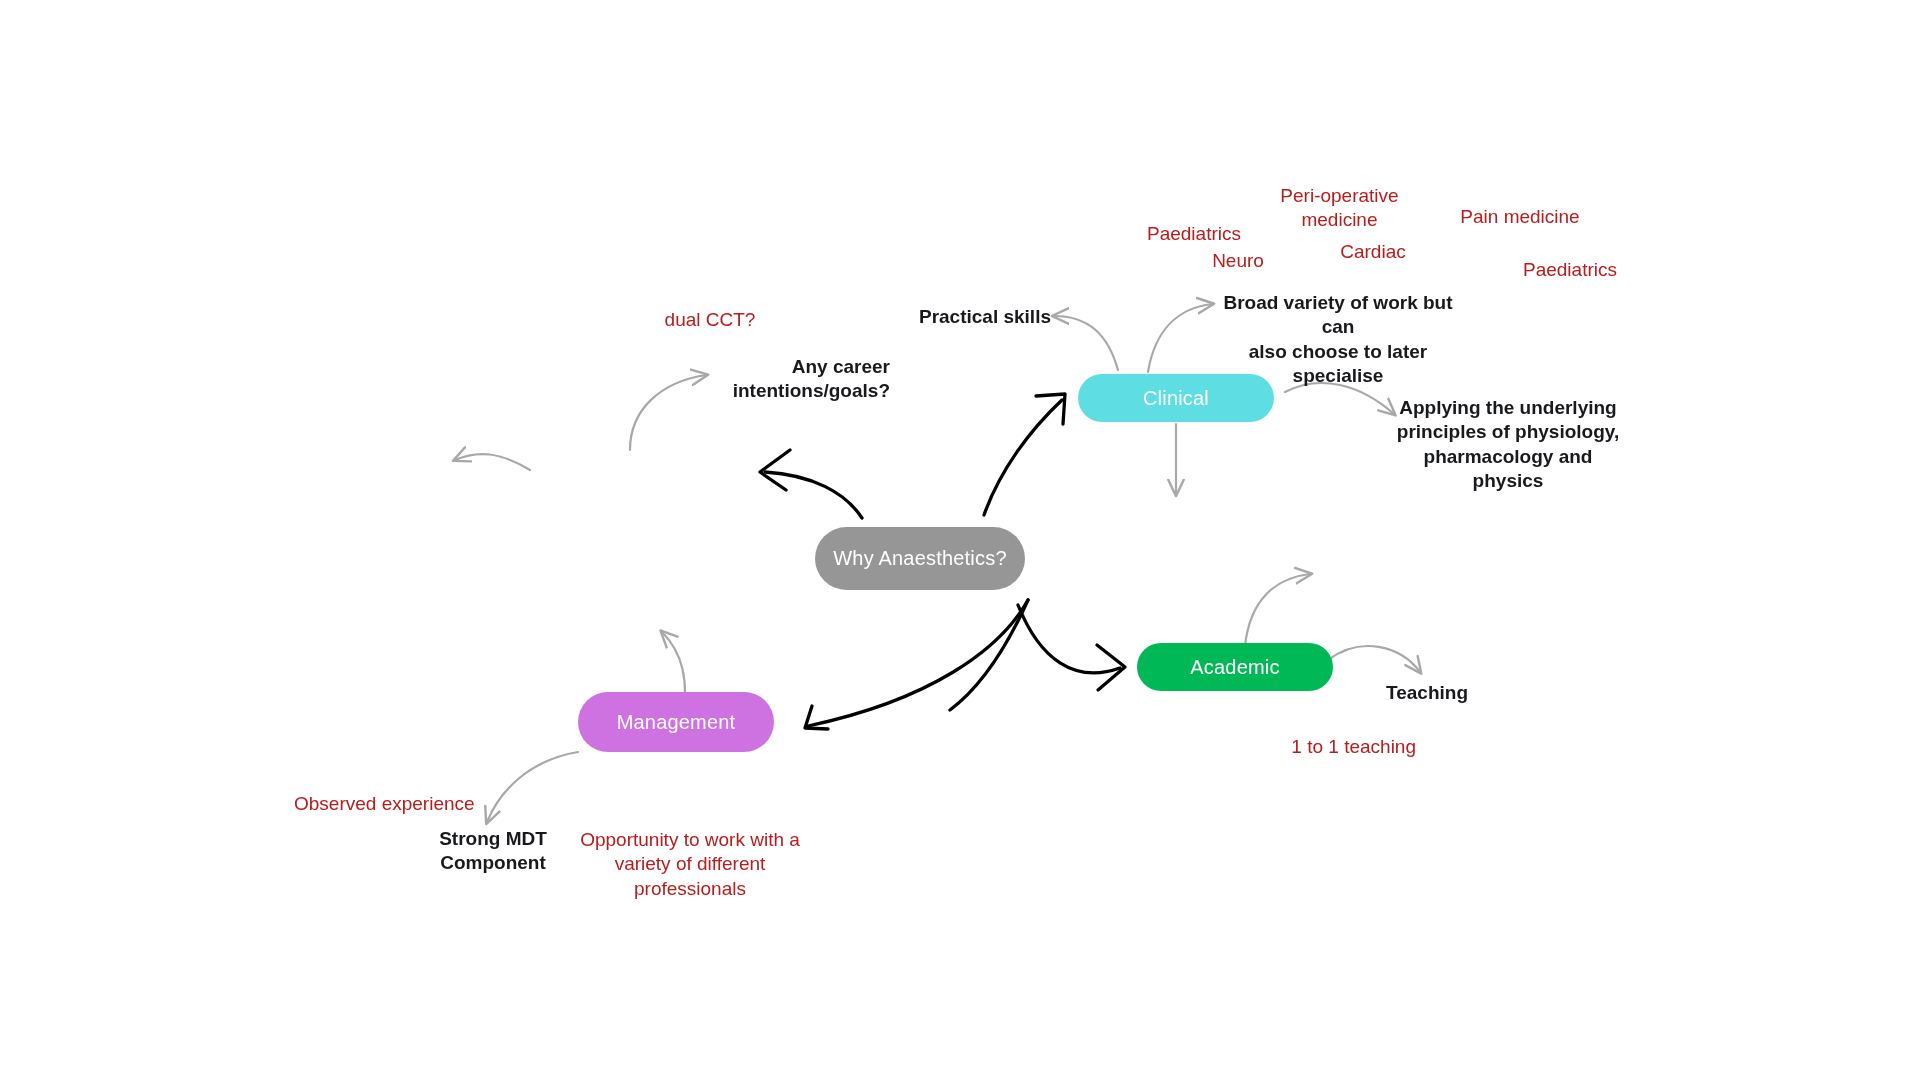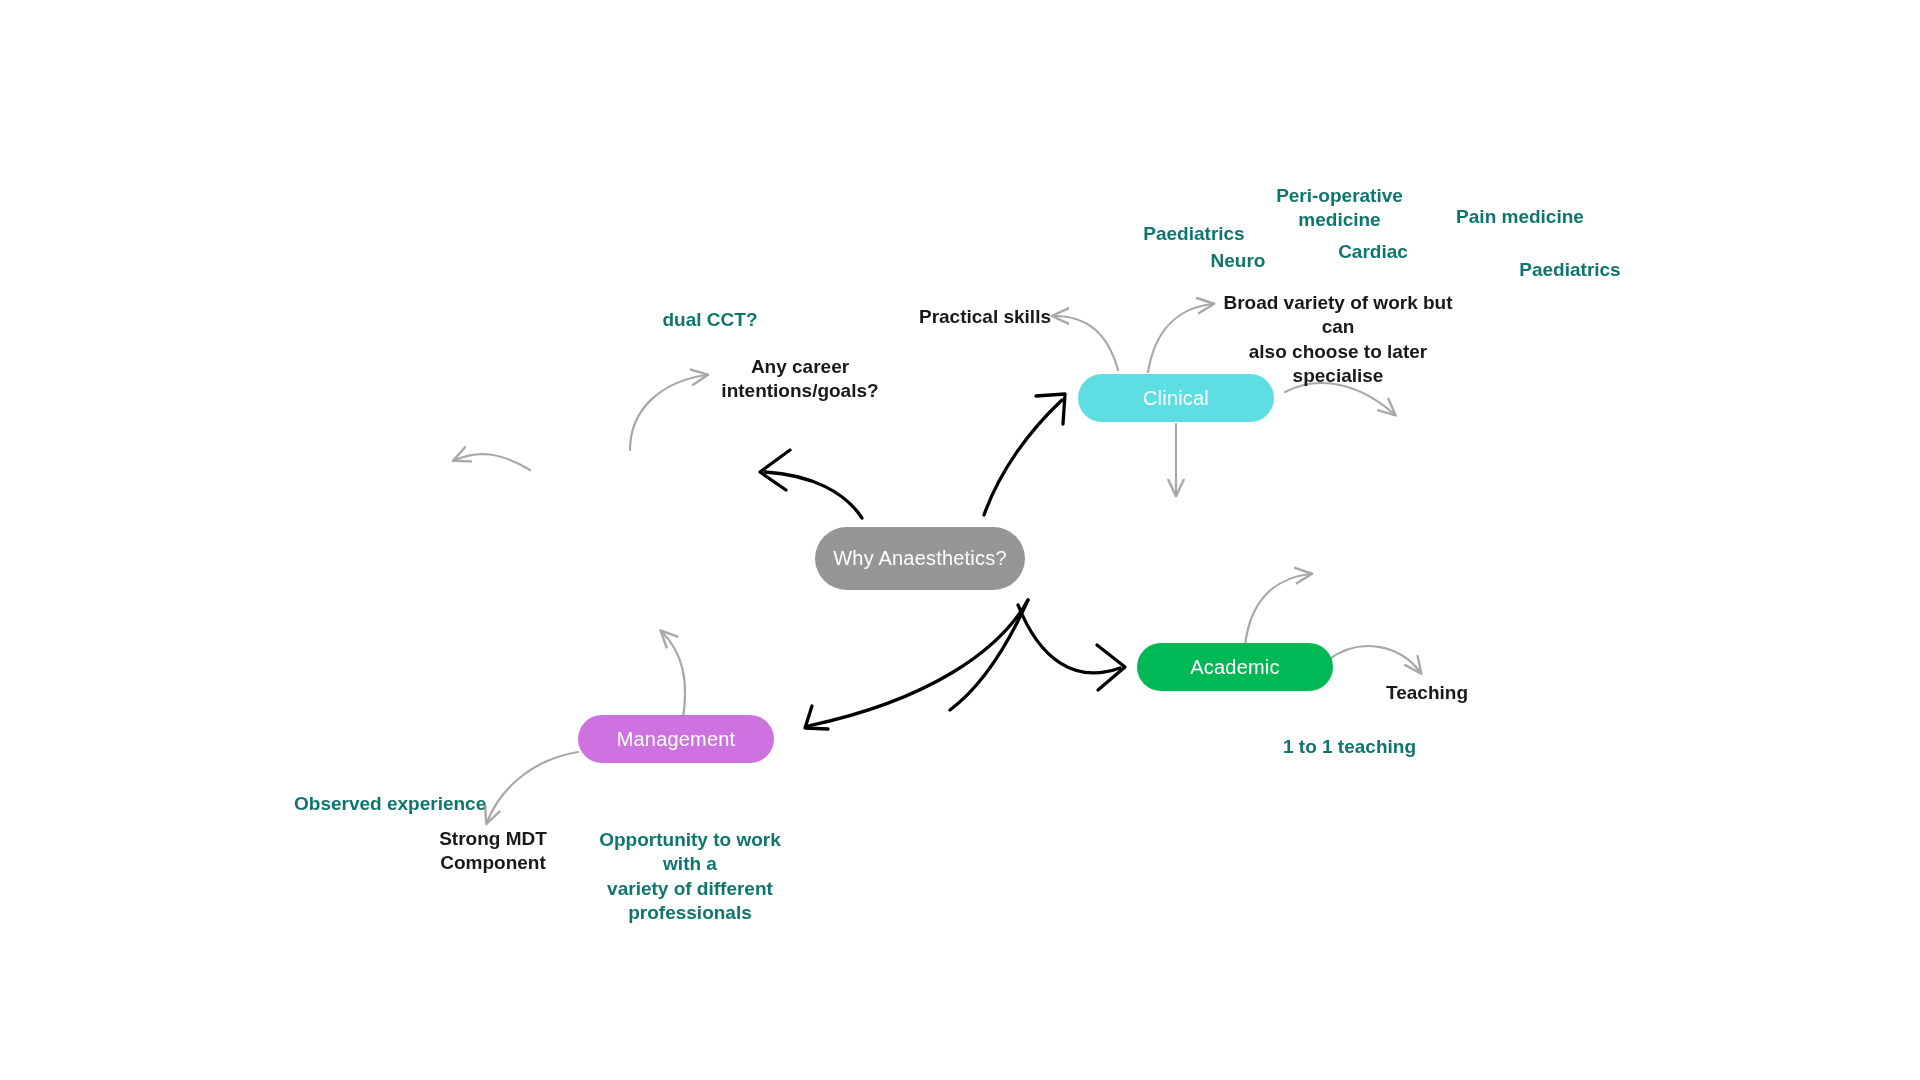--- a/index.html
+++ b/index.html
@@ -53,22 +53,22 @@
     position: absolute;
     font-size: 19px;
     line-height: 1.28;
     color: #17191c;
     white-space: pre-line;
   }
   .label.bold {
     font-weight: 700;
   }
   .label.plain {
-    font-weight: 700;
-    color: #0f766e;
+    font-weight: 400;
+    color: #b91c1c;
   }
   .label.ta-left   { text-align: left; }
   .label.ta-right  { text-align: right; }
   .label.ta-center { text-align: center; }
 </style>
 </head>
 <body>
 
 <div id="canvas">
 
@@ -127,35 +127,38 @@
 
 
   <div class="node" style="left:1078px; top:374px; width:196px; height:48px; background:#5edde3;">
     <span>Clinical</span>
   </div>
 
   <div class="node" style="left:1137px; top:643px; width:196px; height:48px; background:#00b956;">
     <span>Academic</span>
   </div>
 
-  <div class="node" style="left:578px; top:715px; width:196px; height:48px; background:#cd72e0;">
+  <div class="node" style="left:578px; top:692px; width:196px; height:60px; background:#cd72e0;">
     <span>Management</span>
   </div>
 
 
-  <div class="label bold ta-center" style="left:710px; top:355px; width:180px;">Any career
+  <div class="label bold ta-center" style="left:710px; top:355px; width:180px;text-align:right;">Any career
 intentions/goals?</div>
 
   <div class="label plain ta-center" style="left:645px; top:308px; width:130px;">dual CCT?</div>
 
   <div class="label bold ta-right" style="left:876px; top:305px; width:175px;">Practical skills</div>
 
   <div class="label bold ta-center" style="left:1208px; top:291px; width:260px;">Broad variety of work but can
 also choose to later specialise</div>
 
+  <div class="label bold ta-center" style="left:1393px; top:396px; width:230px;">Applying the underlying
+principles of physiology,
+pharmacology and physics</div>
 
 
   <div class="label plain ta-center" style="left:1129px; top:222px; width:130px;">Paediatrics</div>
 
   <div class="label plain ta-center" style="left:1267px; top:184px; width:145px;">Peri-operative
 medicine</div>
 
   <div class="label plain ta-center" style="left:1440px; top:205px; width:160px;">Pain medicine</div>
 
   <div class="label plain ta-center" style="left:1188px; top:249px; width:100px;">Neuro</div>

